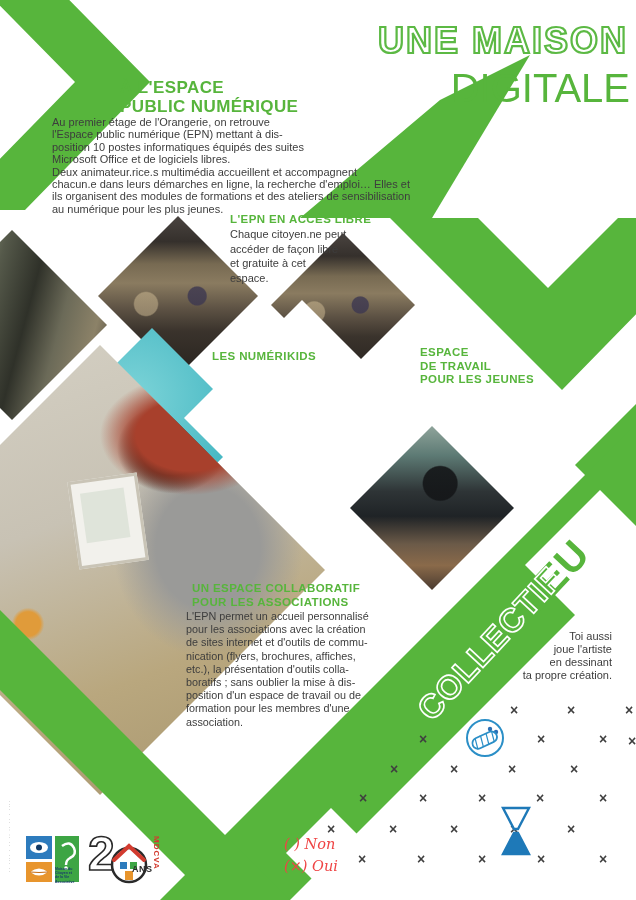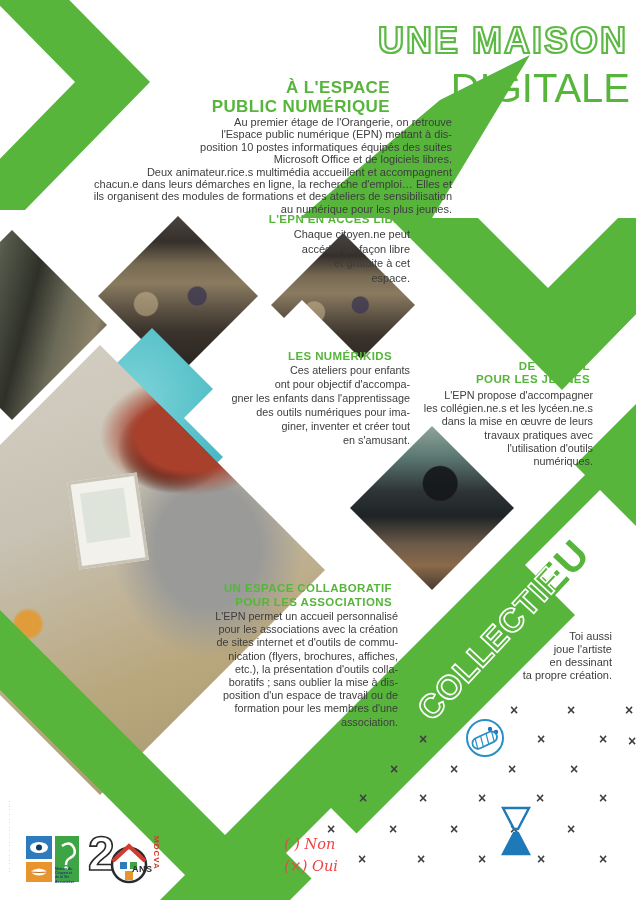--- a/index.html
+++ b/index.html
@@ -34,21 +34,21 @@
     linear-gradient(160deg,#d6d2c6 0%,#c8c2b4 40%,#b9a77e 70%,#a5946d 100%);}
   .laptop{position:absolute;left:198px;top:132px;width:64px;height:82px;background:#f2f1ec;
     border:3px solid #c9c4b6;transform:rotate(-8deg);}
   .laptop-screen{position:absolute;left:8px;top:10px;width:44px;height:50px;background:#dfe4da;}
 
   
   #shapes{position:absolute;left:0;top:0;z-index:2;}
 
   
   .txt{position:absolute;z-index:4;white-space:pre-line;color:#3d3d3d;}
-  .center{text-align:right;}
+  .center{text-align:left;}
   .head{font-weight:bold;color:#57b53c;letter-spacing:.4px;}
 
   .title-outline{position:absolute;right:8px;top:20px;z-index:4;font-size:36px;font-weight:bold;
     letter-spacing:2px;color:transparent;-webkit-text-stroke:2.2px #5cb944;}
   .title-solid{position:absolute;right:6px;top:66px;z-index:4;font-size:40px;font-weight:normal;
     letter-spacing:0px;color:#57b53c;}
 
   .s1-head{left:120px;top:78px;width:270px;font-size:17px;line-height:19px;}
   .s1-body{left:52px;top:116px;width:400px;font-size:11px;line-height:12.4px;}
   .s2-head{left:230px;top:213px;width:180px;font-size:11.5px;line-height:13px;}
@@ -131,36 +131,24 @@
 ils organisent des modules de formations et des ateliers de sensibilisation
 au numérique pour les plus jeunes.</div>
 
   <div class="txt center head s2-head">L'EPN EN ACCÈS LIBRE</div>
   <div class="txt center s2-body">Chaque citoyen.ne peut
 accéder de façon libre
 et gratuite à cet
 espace.</div>
 
   <div class="txt center head s3-head">LES NUMÉRIKIDS</div>
-  <div class="txt center s3-body">Ces ateliers pour enfants
-ont pour objectif d'accompa-
-gner les enfants dans l'apprentissage
-des outils numériques pour ima-
-giner, inventer et créer tout
-en s'amusant.</div>
 
   <div class="txt center head s4-head">ESPACE
 DE TRAVAIL
 POUR LES JEUNES</div>
-  <div class="txt center s4-body">L'EPN propose d'accompagner
-les collégien.ne.s et les lycéen.ne.s
-dans la mise en œuvre de leurs
-travaux pratiques avec
-l'utilisation d'outils
-numériques.</div>
 
   <div class="txt center s5-body">L'EPN permet un accueil personnalisé
 pour les associations avec la création
 de sites internet et d'outils de commu-
 nication (flyers, brochures, affiches,
 etc.), la présentation d'outils colla-
 boratifs ; sans oublier la mise à dis-
 position d'un espace de travail ou de
 formation pour les membres d'une
 association.</div>

